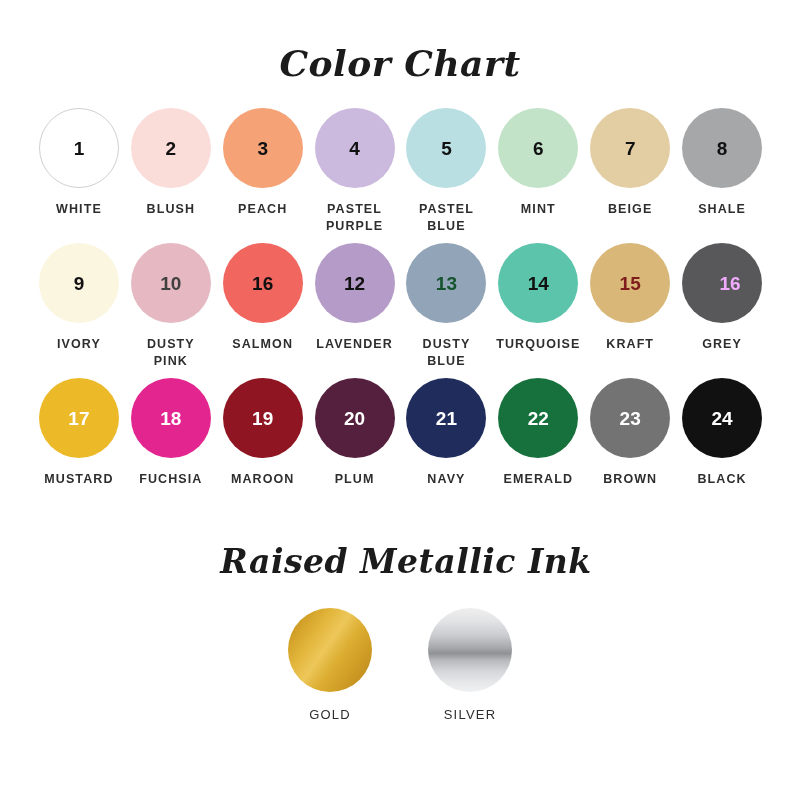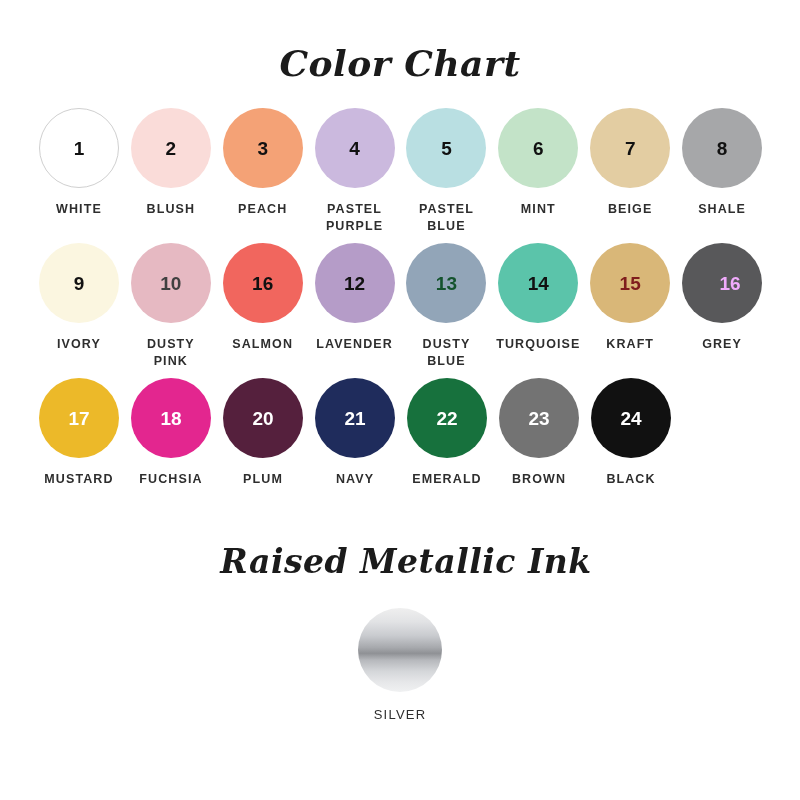--- a/index.html
+++ b/index.html
@@ -269,20 +269,26 @@
           </div>
           <div class="swatch-label">MUSTARD</div>
         </div>
         <div class="swatch-cell">
           <div class="disc" style="background: rgb(227, 38, 143);">
             <span class="disc-number" style="color: rgb(255, 255, 255);">18</span>
           </div>
           <div class="swatch-label">FUCHSIA</div>
         </div>
         <div class="swatch-cell">
+          <div class="disc" style="background: rgb(142, 21, 33);">
+            <span class="disc-number" style="color: rgb(255, 255, 255);">19</span>
+          </div>
+          <div class="swatch-label">MAROON</div>
+        </div>
+        <div class="swatch-cell">
           <div class="disc" style="background: rgb(85, 32, 61);">
             <span class="disc-number" style="color: rgb(255, 255, 255);">20</span>
           </div>
           <div class="swatch-label">PLUM</div>
         </div>
         <div class="swatch-cell">
           <div class="disc" style="background: rgb(31, 44, 92);">
             <span class="disc-number" style="color: rgb(255, 255, 255);">21</span>
           </div>
           <div class="swatch-label">NAVY</div>
@@ -304,19 +310,23 @@
             <span class="disc-number" style="color: rgb(255, 255, 255);">24</span>
           </div>
           <div class="swatch-label">BLACK</div>
         </div>
       </div>
     </div>
 
   <div class="script-title" id="metallic-title">Raised Metallic Ink</div>
 
   <div class="metallic-row" id="metallic-row">
+      <div class="metallic-cell">
+        <div class="metallic-disc gold"></div>
+        <div class="metallic-label">GOLD</div>
+      </div>
       <div class="metallic-cell">
         <div class="metallic-disc silver"></div>
         <div class="metallic-label">SILVER</div>
       </div>
     </div>
 
 </div>
 
 </body></html>

